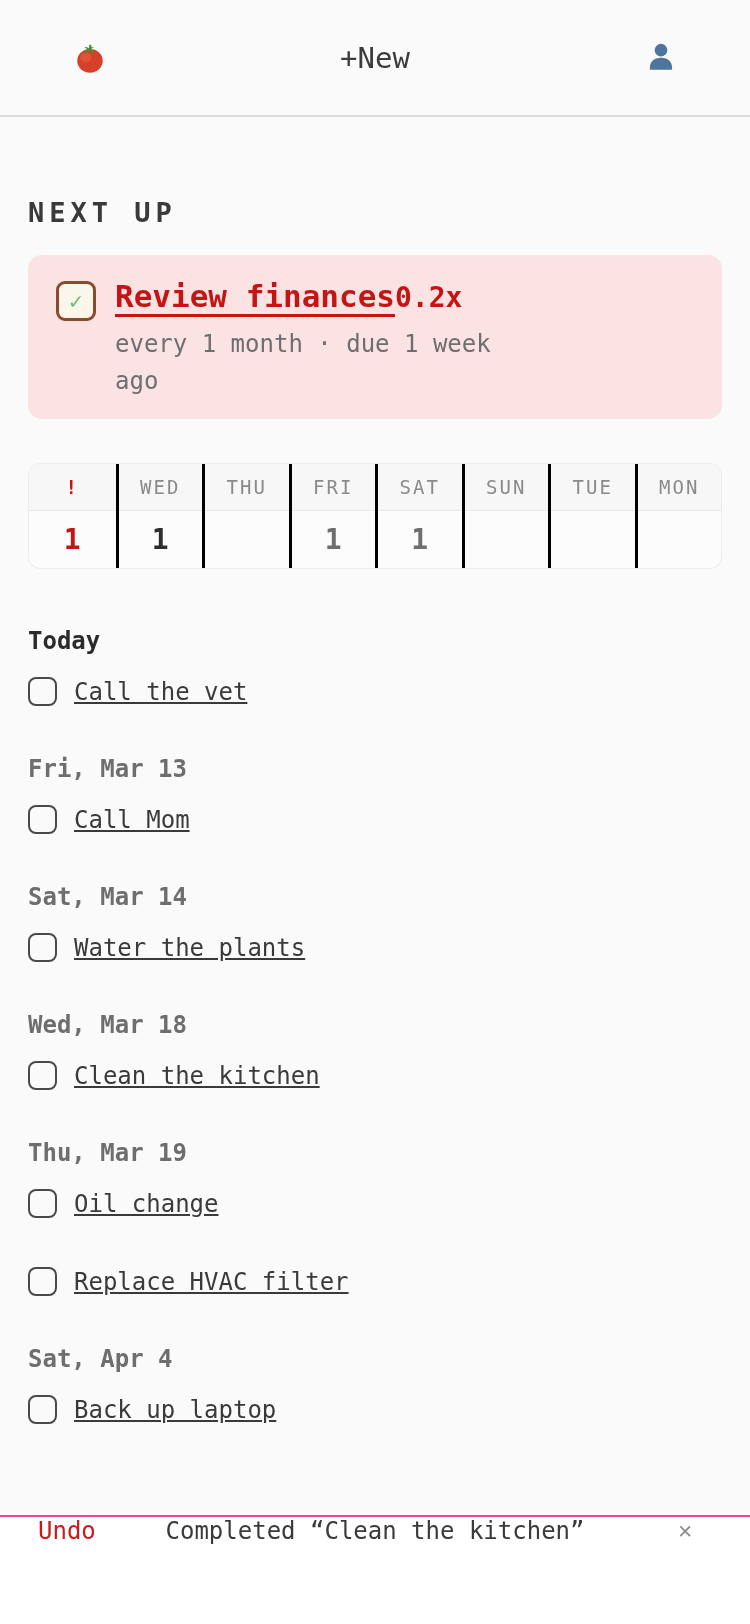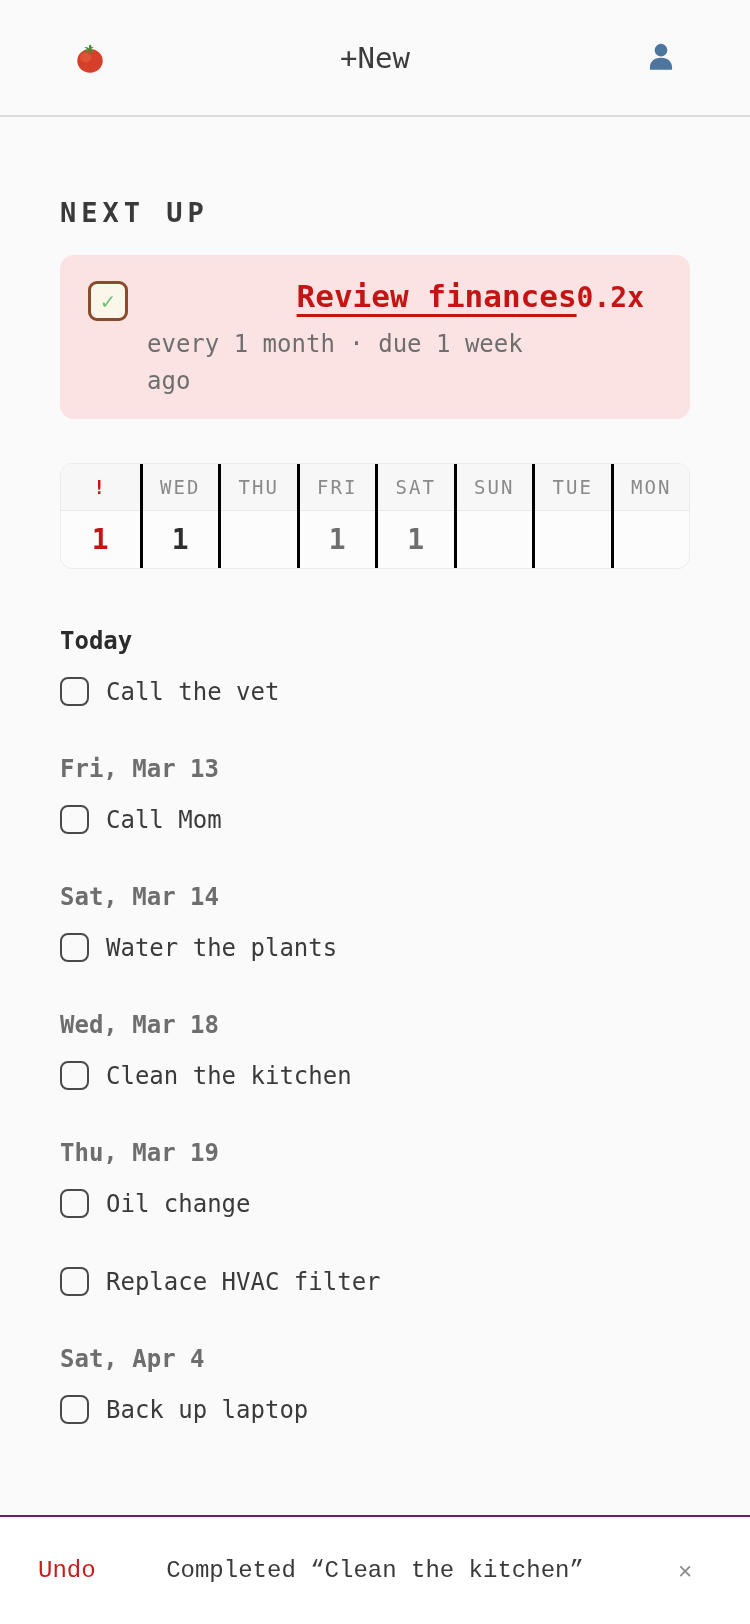--- a/index.html
+++ b/index.html
@@ -22,21 +22,21 @@
     box-sizing:border-box;
   }
   .logo-btn, .profile-btn { background:none; border:none; padding:0; cursor:pointer; line-height:0; }
   .new-btn {
     position:absolute; left:50%; top:50%; transform:translate(-50%,-50%);
     background:none; border:none; cursor:pointer;
     font-family:inherit; font-size:29px; color:#3c3c3c;
   }
 
   
-  main { padding:0 60px; }
+  main { padding:0 28px; }
   .next-up-heading {
     margin:80px 0 0 0;
     font-size:27px; font-weight:bold; letter-spacing:5px;
     color:#3a3a3a;
   }
 
   
   .next-card {
     margin-top:27px;
     background:#fbe3e3;
@@ -47,21 +47,21 @@
   }
   .card-checkbox {
     width:34px; height:34px; flex:none; margin-top:3px;
     border:3px solid #8a4a2c; border-radius:9px;
     background:#fbf6ea;
     display:flex; align-items:center; justify-content:center;
     font-size:23px; font-weight:bold; color:#72bf79;
     box-sizing:content-box;
   }
   .card-body { flex:1; min-width:0; }
-  .card-title-row { display:flex; justify-content:flex-end; align-items:baseline; }
+  .card-title-row { display:flex; justify-content:flex-start; align-items:baseline; }
   .card-title {
     font-size:31px; font-weight:bold; color:#c41414;
     text-decoration:underline; text-decoration-thickness:3px; text-underline-offset:7px;
     white-space:nowrap;
   }
   .card-mult { font-size:28px; font-weight:bold; color:#c41414; padding-right:18px; }
   .card-meta {
     margin-top:12px;
     font-size:24px; line-height:37px; color:#6e6e6e;
     max-width:400px;
@@ -97,31 +97,30 @@
   .day-section { margin-top:49px; }
   .day-section:first-of-type { margin-top:58px; }
   .day-heading { margin:0; font-size:24px; font-weight:bold; color:#6e6e6e; }
   .day-heading.today { color:#2b2b2b; }
   .task-row { margin-top:22px; display:flex; align-items:center; gap:17px; cursor:pointer; }
   .cb {
     width:25px; height:25px; flex:none;
     border:2.5px solid #4a4a4a; border-radius:8px;
     background:transparent;
   }
-  .task-label { font-size:24px; color:#3a3a3a; }
+  .task-label { font-size:24px; color:#3a3a3a;text-decoration:underline; }
 
   
   .toast {
     position:fixed; left:0; right:0; bottom:0;
     height:109px; box-sizing:border-box;
     background:#ffffff;
-    border-top:2px solid #701a75;
-    display:flex; align-items:center;
+    border-top:2px solid #ec4899;
+    display:flex; align-items:flex-start;
     padding:0 58px 0 38px;
-    font-family:Liberation Mono, monospace;
   }
   .undo-btn {
     background:none; border:none; padding:0; cursor:pointer;
     font-family:inherit; font-size:24px; color:#cc1a1a;
   }
   .toast-msg {
     position:absolute; left:50%; transform:translateX(-50%);
     font-size:24px; color:#3a3a3a; white-space:nowrap;
   }
   .toast-close {

